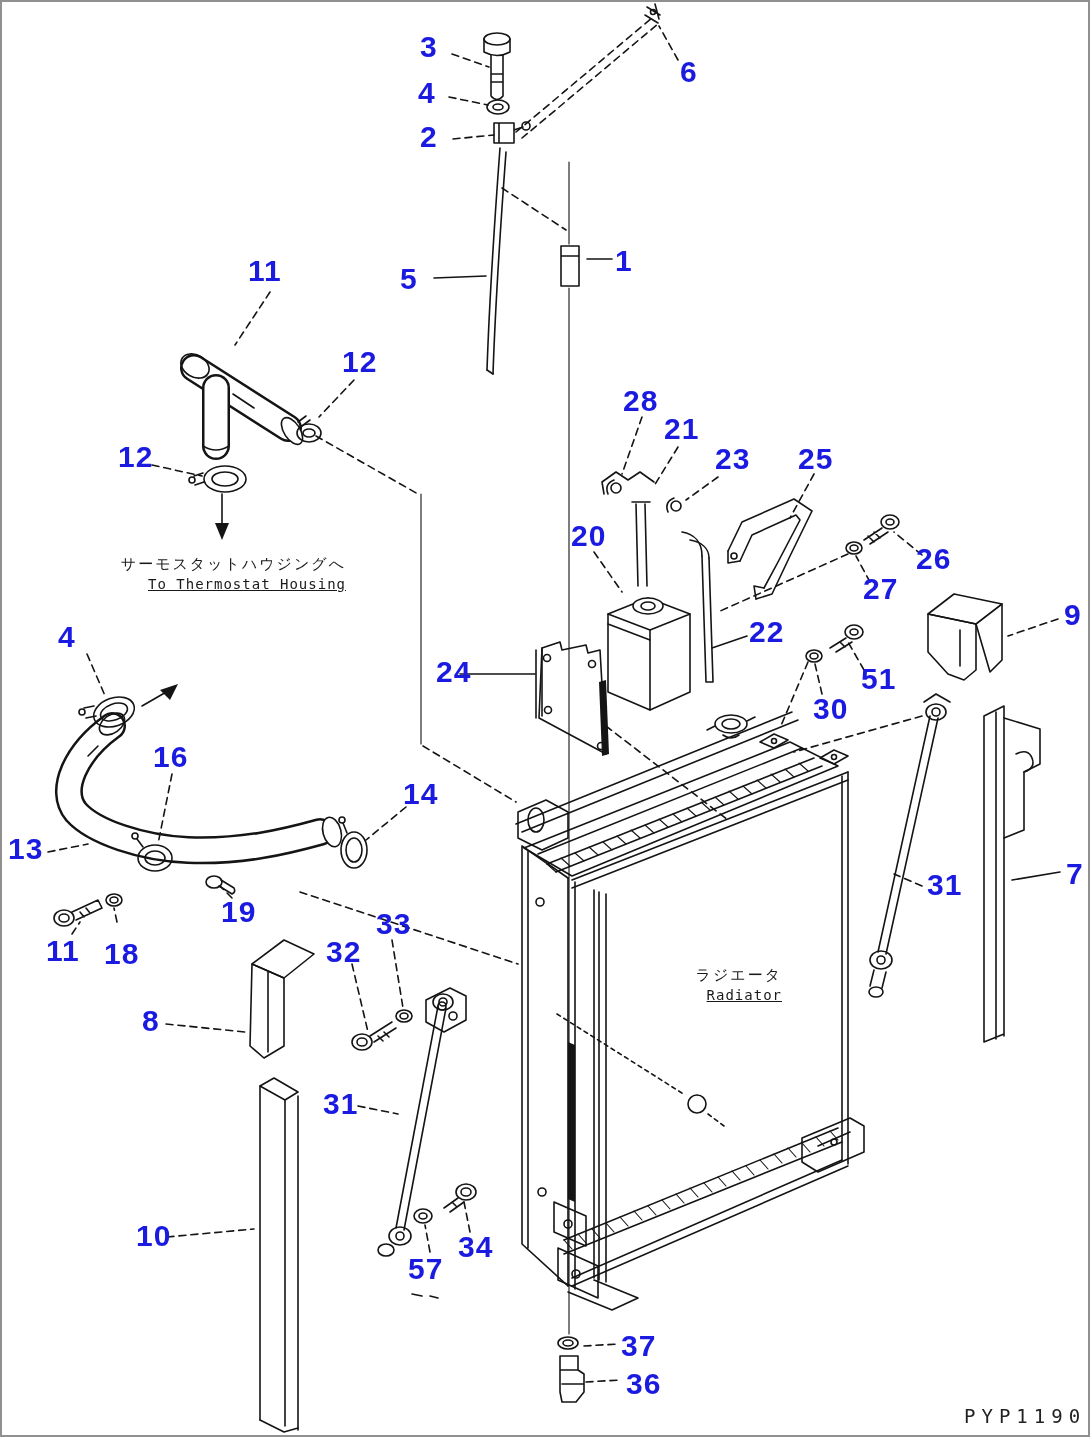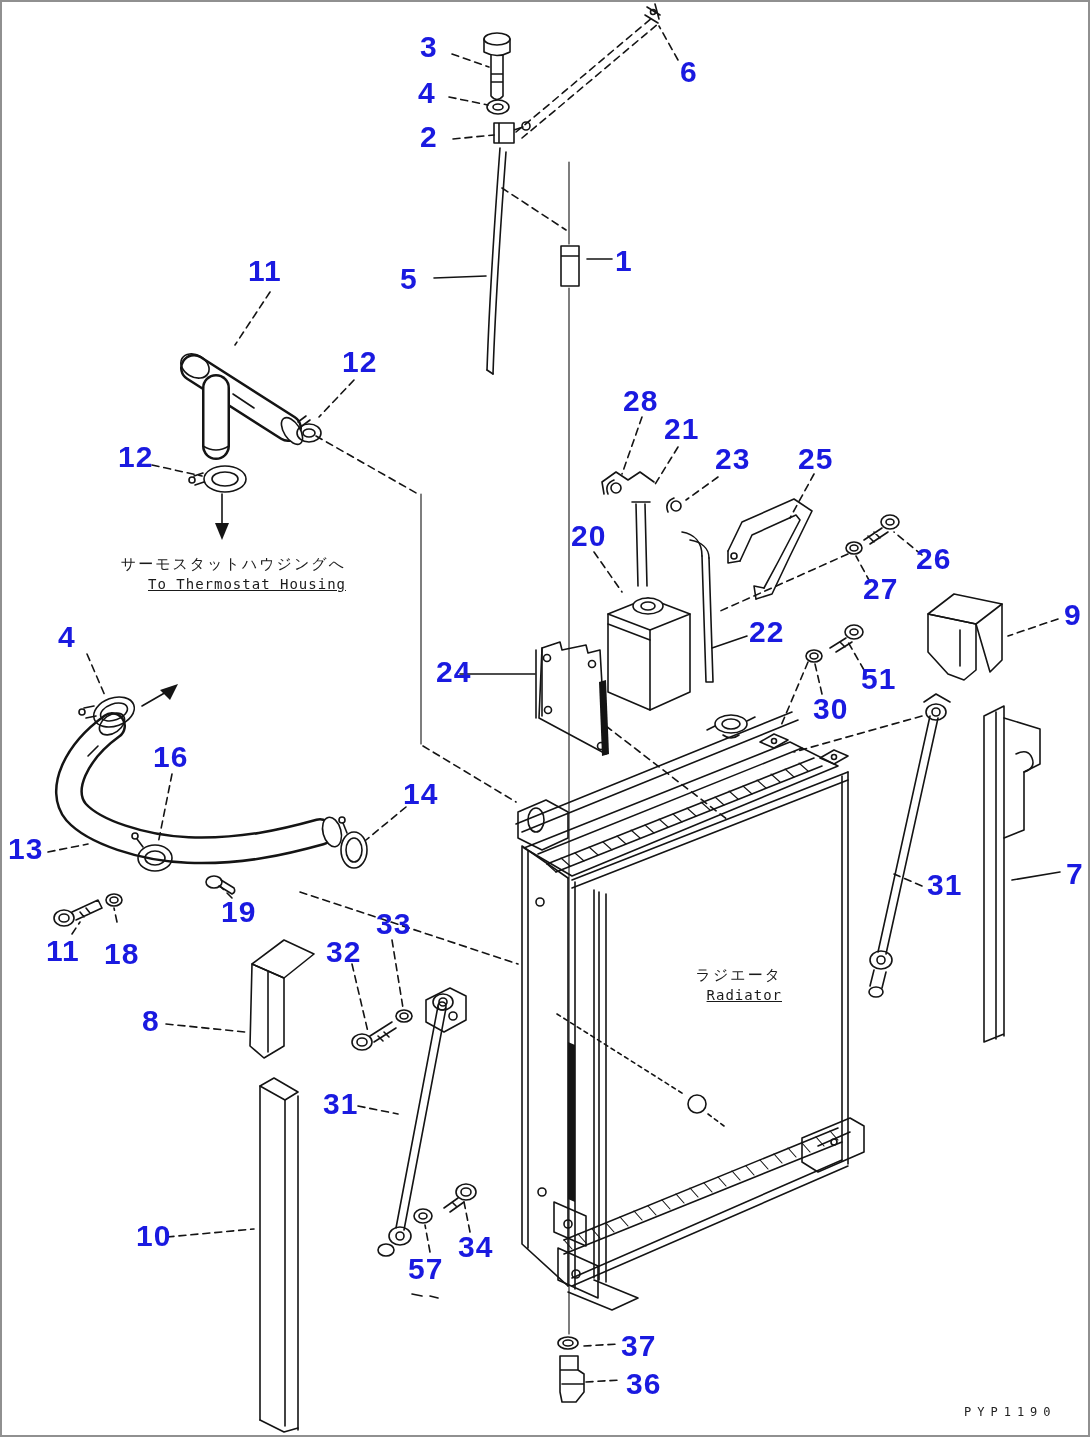--- a/index.html
+++ b/index.html
@@ -21,21 +21,21 @@
     position:absolute; color:#1a1ae0;
     font:bold 30px "Liberation Sans", sans-serif; letter-spacing:1px;
     white-space:nowrap; line-height:1;
   }
   .anno { position:absolute; color:#1a1a1a; white-space:nowrap; }
   .anno .jp { font-family:"DejaVu Sans Mono", monospace; font-size:15px; letter-spacing:2px; line-height:1.4; }
   .anno .en { font-family:"DejaVu Sans Mono", monospace; font-size:14px; letter-spacing:1px; line-height:1.3;text-decoration:underline; }
   .center { text-align:right; }
   .code {
     position:absolute; font-family:"DejaVu Sans Mono", monospace;
-    font-size:12px; letter-spacing:6px; color:#222;
+    font-size:19px; letter-spacing:6px; color:#222;
   }
 </style>
 </head>
 <body>
 
 <div id="page">
 
   <svg id="art" width="1090" height="1437" viewBox="0 0 1090 1437">
 
     <g>

